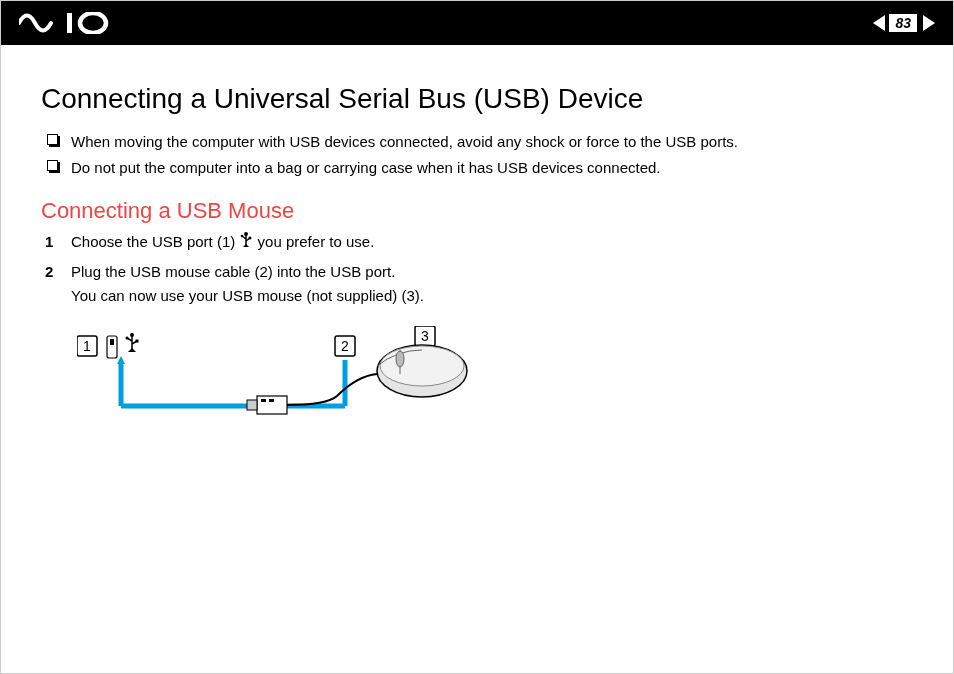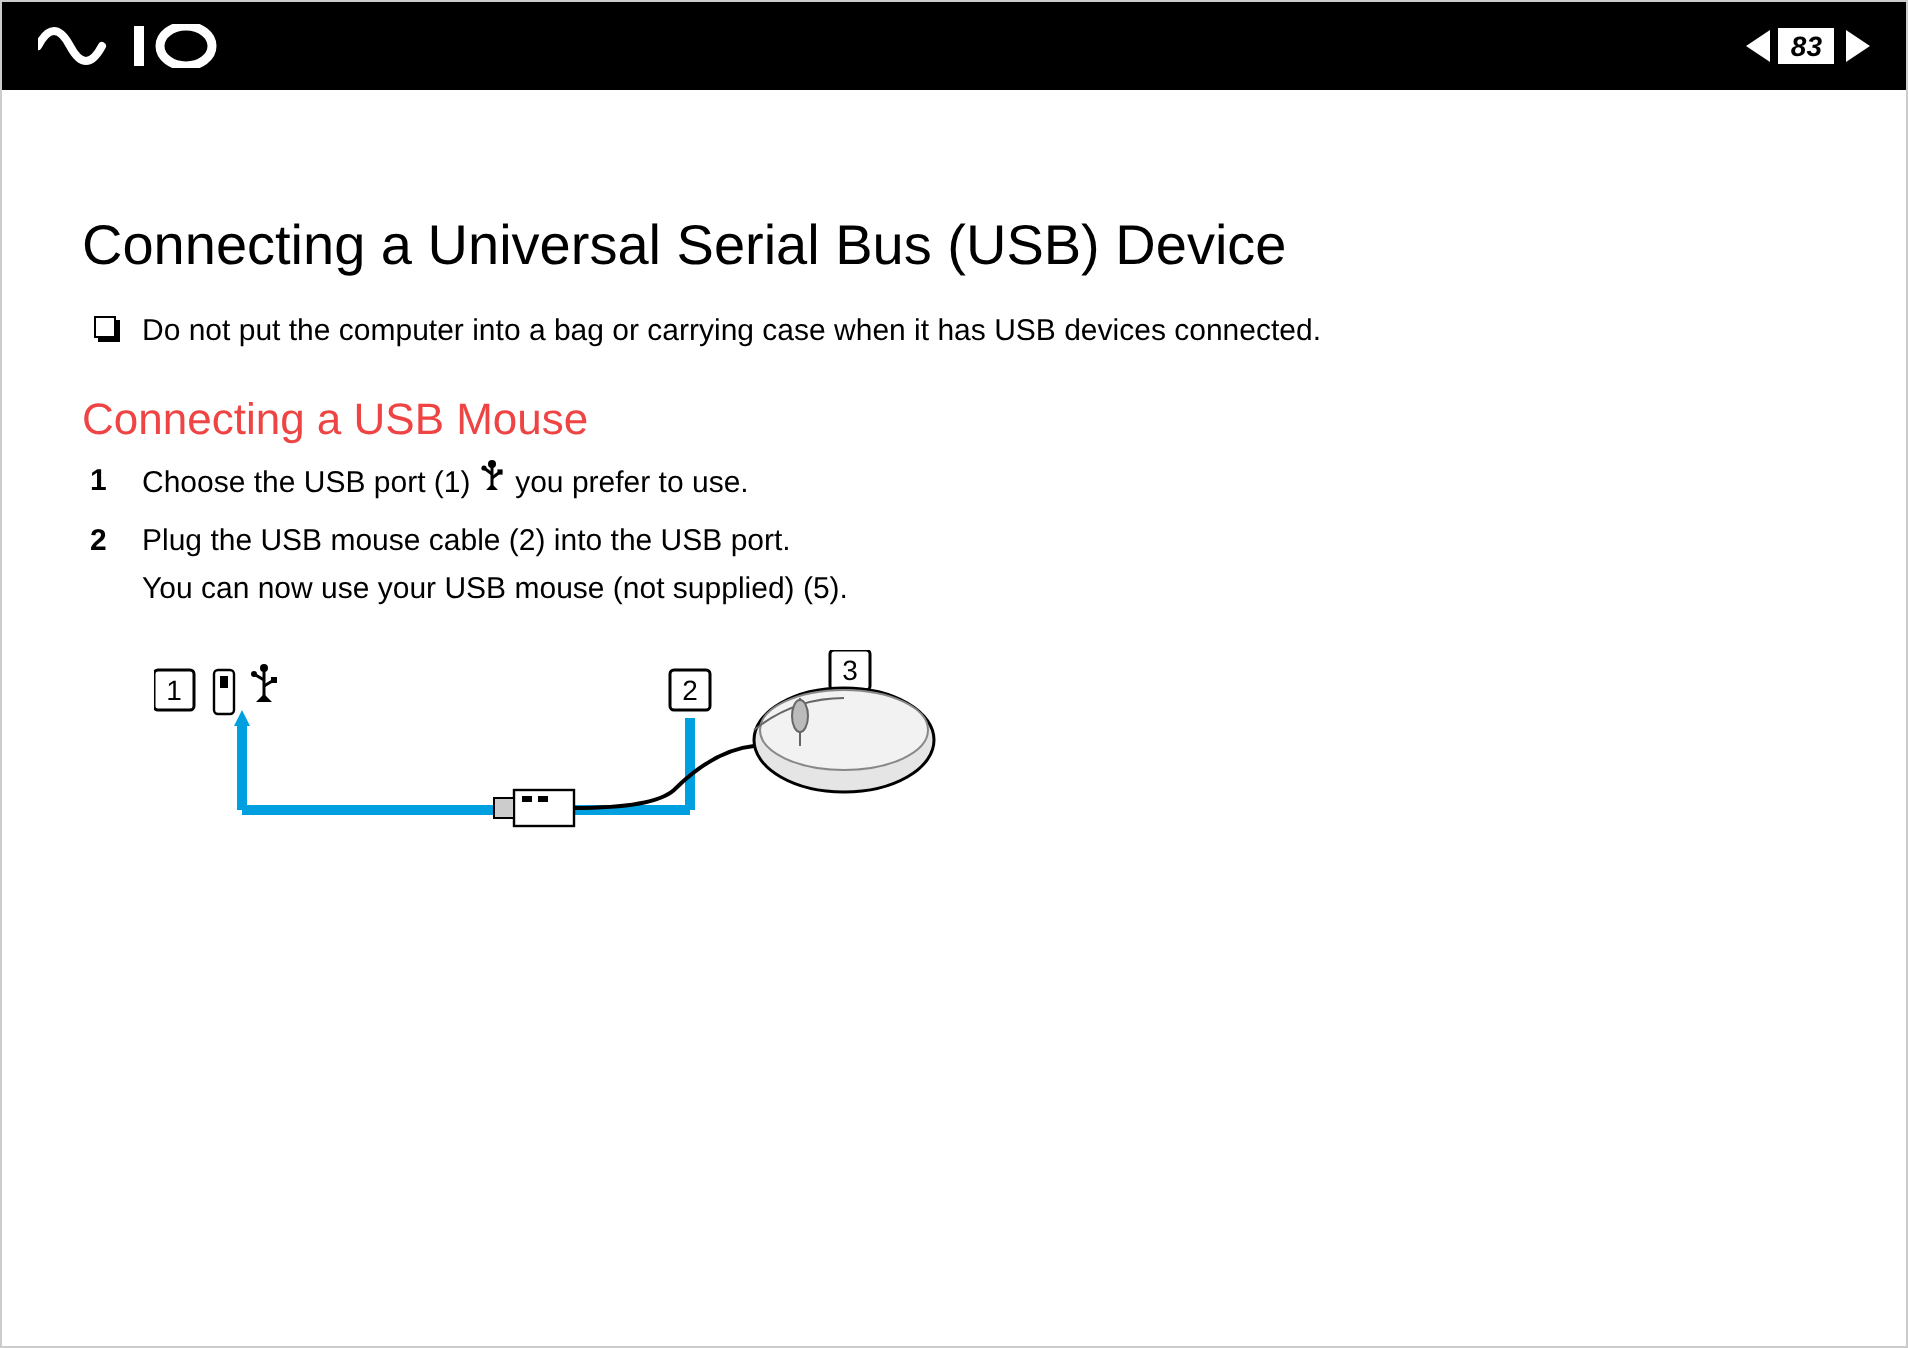--- a/index.html
+++ b/index.html
@@ -44,21 +44,21 @@
     font-size: 14px;
   }
   .nav-group {
     display: flex;
     flex-direction: column;
     gap: 3px;
   }
   .nav-row { display: flex; align-items: center; gap: 4px; }
 
   .content {
-    padding: 62px 40px 0 40px;
+    padding: 38px 40px 0 40px;
   }
   h1 {
     font-size: 28px;
     font-weight: normal;
     margin-bottom: 14px;
   }
   .intro {
     font-size: 15px;
     margin-bottom: 10px;
   }
@@ -135,21 +135,21 @@
       <span class="arrow-left"></span>
       <span class="page-num-box">83</span>
       <span class="arrow-right"></span>
     </div>
   </div>
 </div>
 
 <div class="content">
   <h1>Connecting a Universal Serial Bus (USB) Device</h1>
   <ul class="bullet-list">
-    <li><span class="bullet-marker"></span></li>
+    <li><span class="bullet-marker"></span><span>When moving the computer with USB devices connected, avoid any shock or force to the USB ports.</span></li>
     <li><span class="bullet-marker"></span><span>Do not put the computer into a bag or carrying case when it has USB devices connected.</span></li>
   </ul>
 
   <h2>Connecting a USB Mouse</h2>
 
   <ol class="steps">
     <li>
       <span class="step-num">1</span>
       <span>Choose the USB port (1) </span><span class="usb-glyph"><svg width="14" height="18" viewBox="0 0 14 18">
             <circle cx="7" cy="3" r="2" fill="#000"></circle>
@@ -157,21 +157,21 @@
             <path d="M7 8 L3 5" stroke="#000" stroke-width="1.5"></path>
             <path d="M7 10 L11 7" stroke="#000" stroke-width="1.5"></path>
             <circle cx="3" cy="5" r="1.3" fill="#000"></circle>
             <rect x="9.7" y="5.7" width="2.6" height="2.6" fill="#000"></rect>
             <path d="M4 16 L7 13 L10 16 Z" fill="#000"></path>
           </svg></span><span> you prefer to use.</span>
     </li>
     <li>
       <span class="step-num">2</span>
       <span>Plug the USB mouse cable (2) into the USB port.</span><br>
-      <span>You can now use your USB mouse (not supplied) (5).</span>
+      <span>You can now use your USB mouse (not supplied) (3).</span>
     </li>
   </ol>
 
   <div class="diagram">
     <svg width="420" height="110" viewBox="0 0 420 110">
 
       <rect x="0" y="10" width="20" height="20" rx="2" fill="#fff" stroke="#000" stroke-width="1.5"></rect>
       <text x="10" y="25" text-anchor="middle" font-size="14" font-family="Arial">1</text>
 
       <rect x="258" y="10" width="20" height="20" rx="2" fill="#fff" stroke="#000" stroke-width="1.5"></rect>

